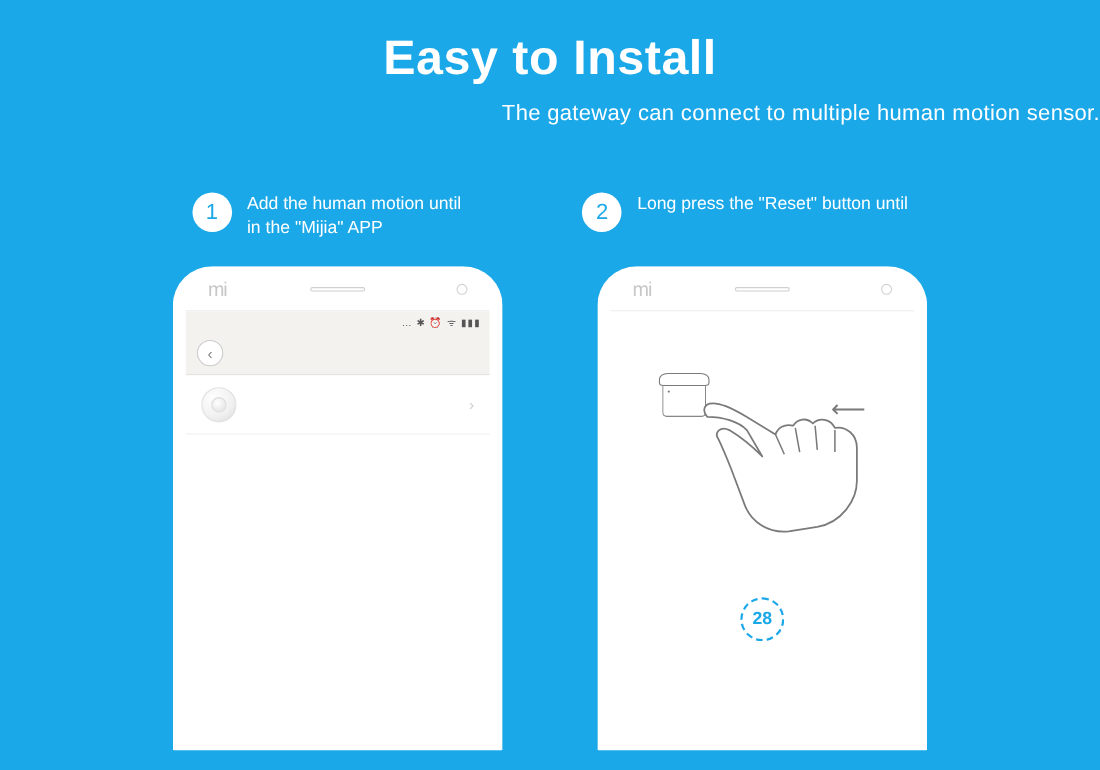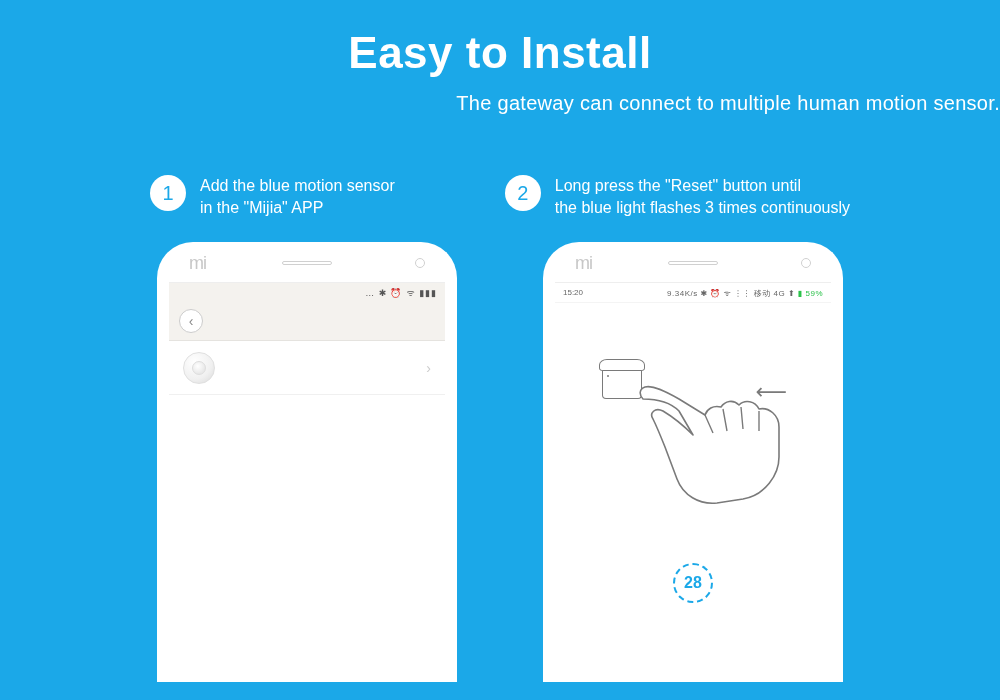--- a/index.html
+++ b/index.html
@@ -261,29 +261,28 @@
 
 <div class="header">
   <div class="title">Easy to Install</div>
   <div class="subtitle">The gateway can connect to multiple human motion sensor.</div>
 </div>
 
 <div class="steps">
   <div class="step">
     <div class="num-circle">1</div>
     <div class="step-text">
-      <span>Add the blue motion sensor</span><br>
+      <span>Add the human motion until</span><br>
       <span>in the "Mijia" APP</span>
     </div>
   </div>
   <div class="step">
     <div class="num-circle">2</div>
     <div class="step-text">
       <span>Long press the "Reset" button until</span><br>
-      <span>the blue light flashes 3 times continuously</span>
     </div>
   </div>
 </div>
 
 <div class="phones">
 
   <div class="phone">
 
     <div class="phone-top">
       <div class="phone-logo">mi</div>
@@ -305,27 +304,20 @@
   </div>
 
   <div class="phone">
 
     <div class="phone-top">
       <div class="phone-logo">mi</div>
       <div class="phone-speaker"></div>
       <div class="phone-cam"></div>
     </div>
     <div class="screen">
-      <div class="status-bar-detail">
-        <span>15:20</span>
-        <span class="status-right">
-          <span>9.34K/s ✱ ⏰ ᯤ  ⋮⋮ 移动 4G ⬆</span>
-          <span class="batt">▮ 59%</span>
-        </span>
-      </div>
       <div class="reset-illustration">
         <div class="device">
           <div class="device-top"></div>
           <div class="device-body"></div>
         </div>
         <div class="arrow">⟵</div>
         <svg class="hand" width="170" height="130" viewBox="0 0 170 130">
           <path d="M 8 22
                    C 4 18, 4 12, 10 10
                    C 18 8, 30 14, 44 22

